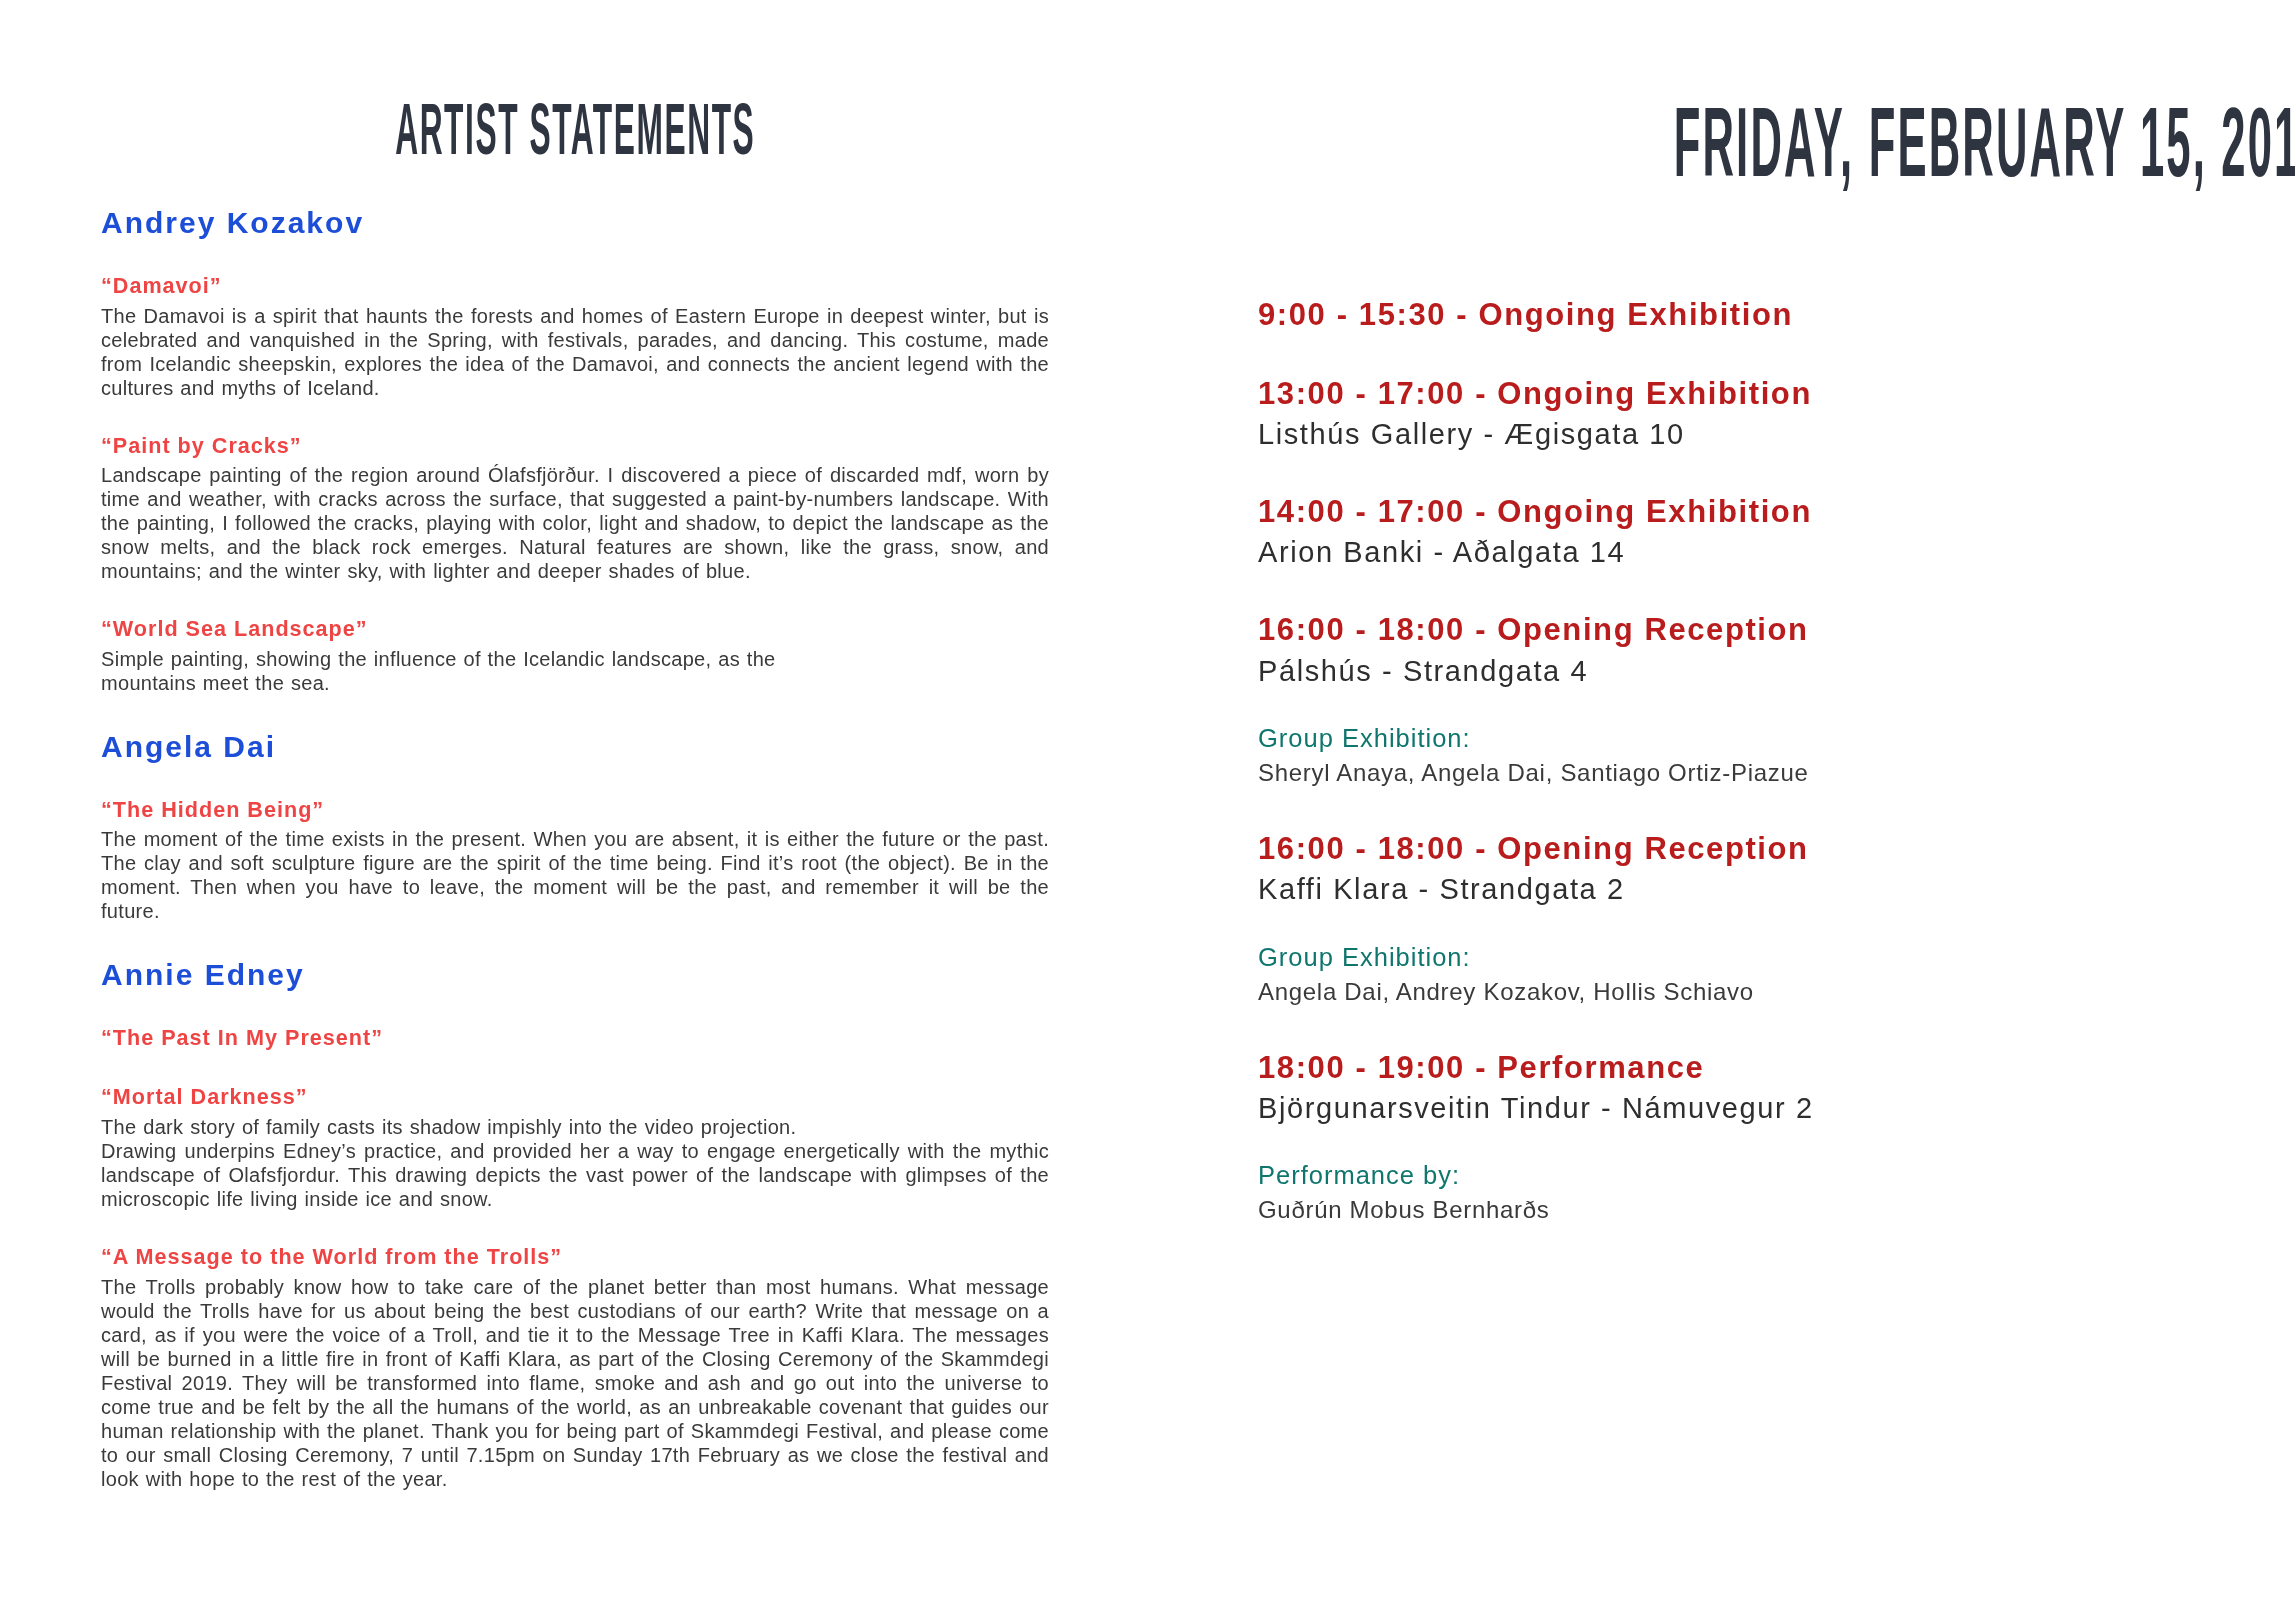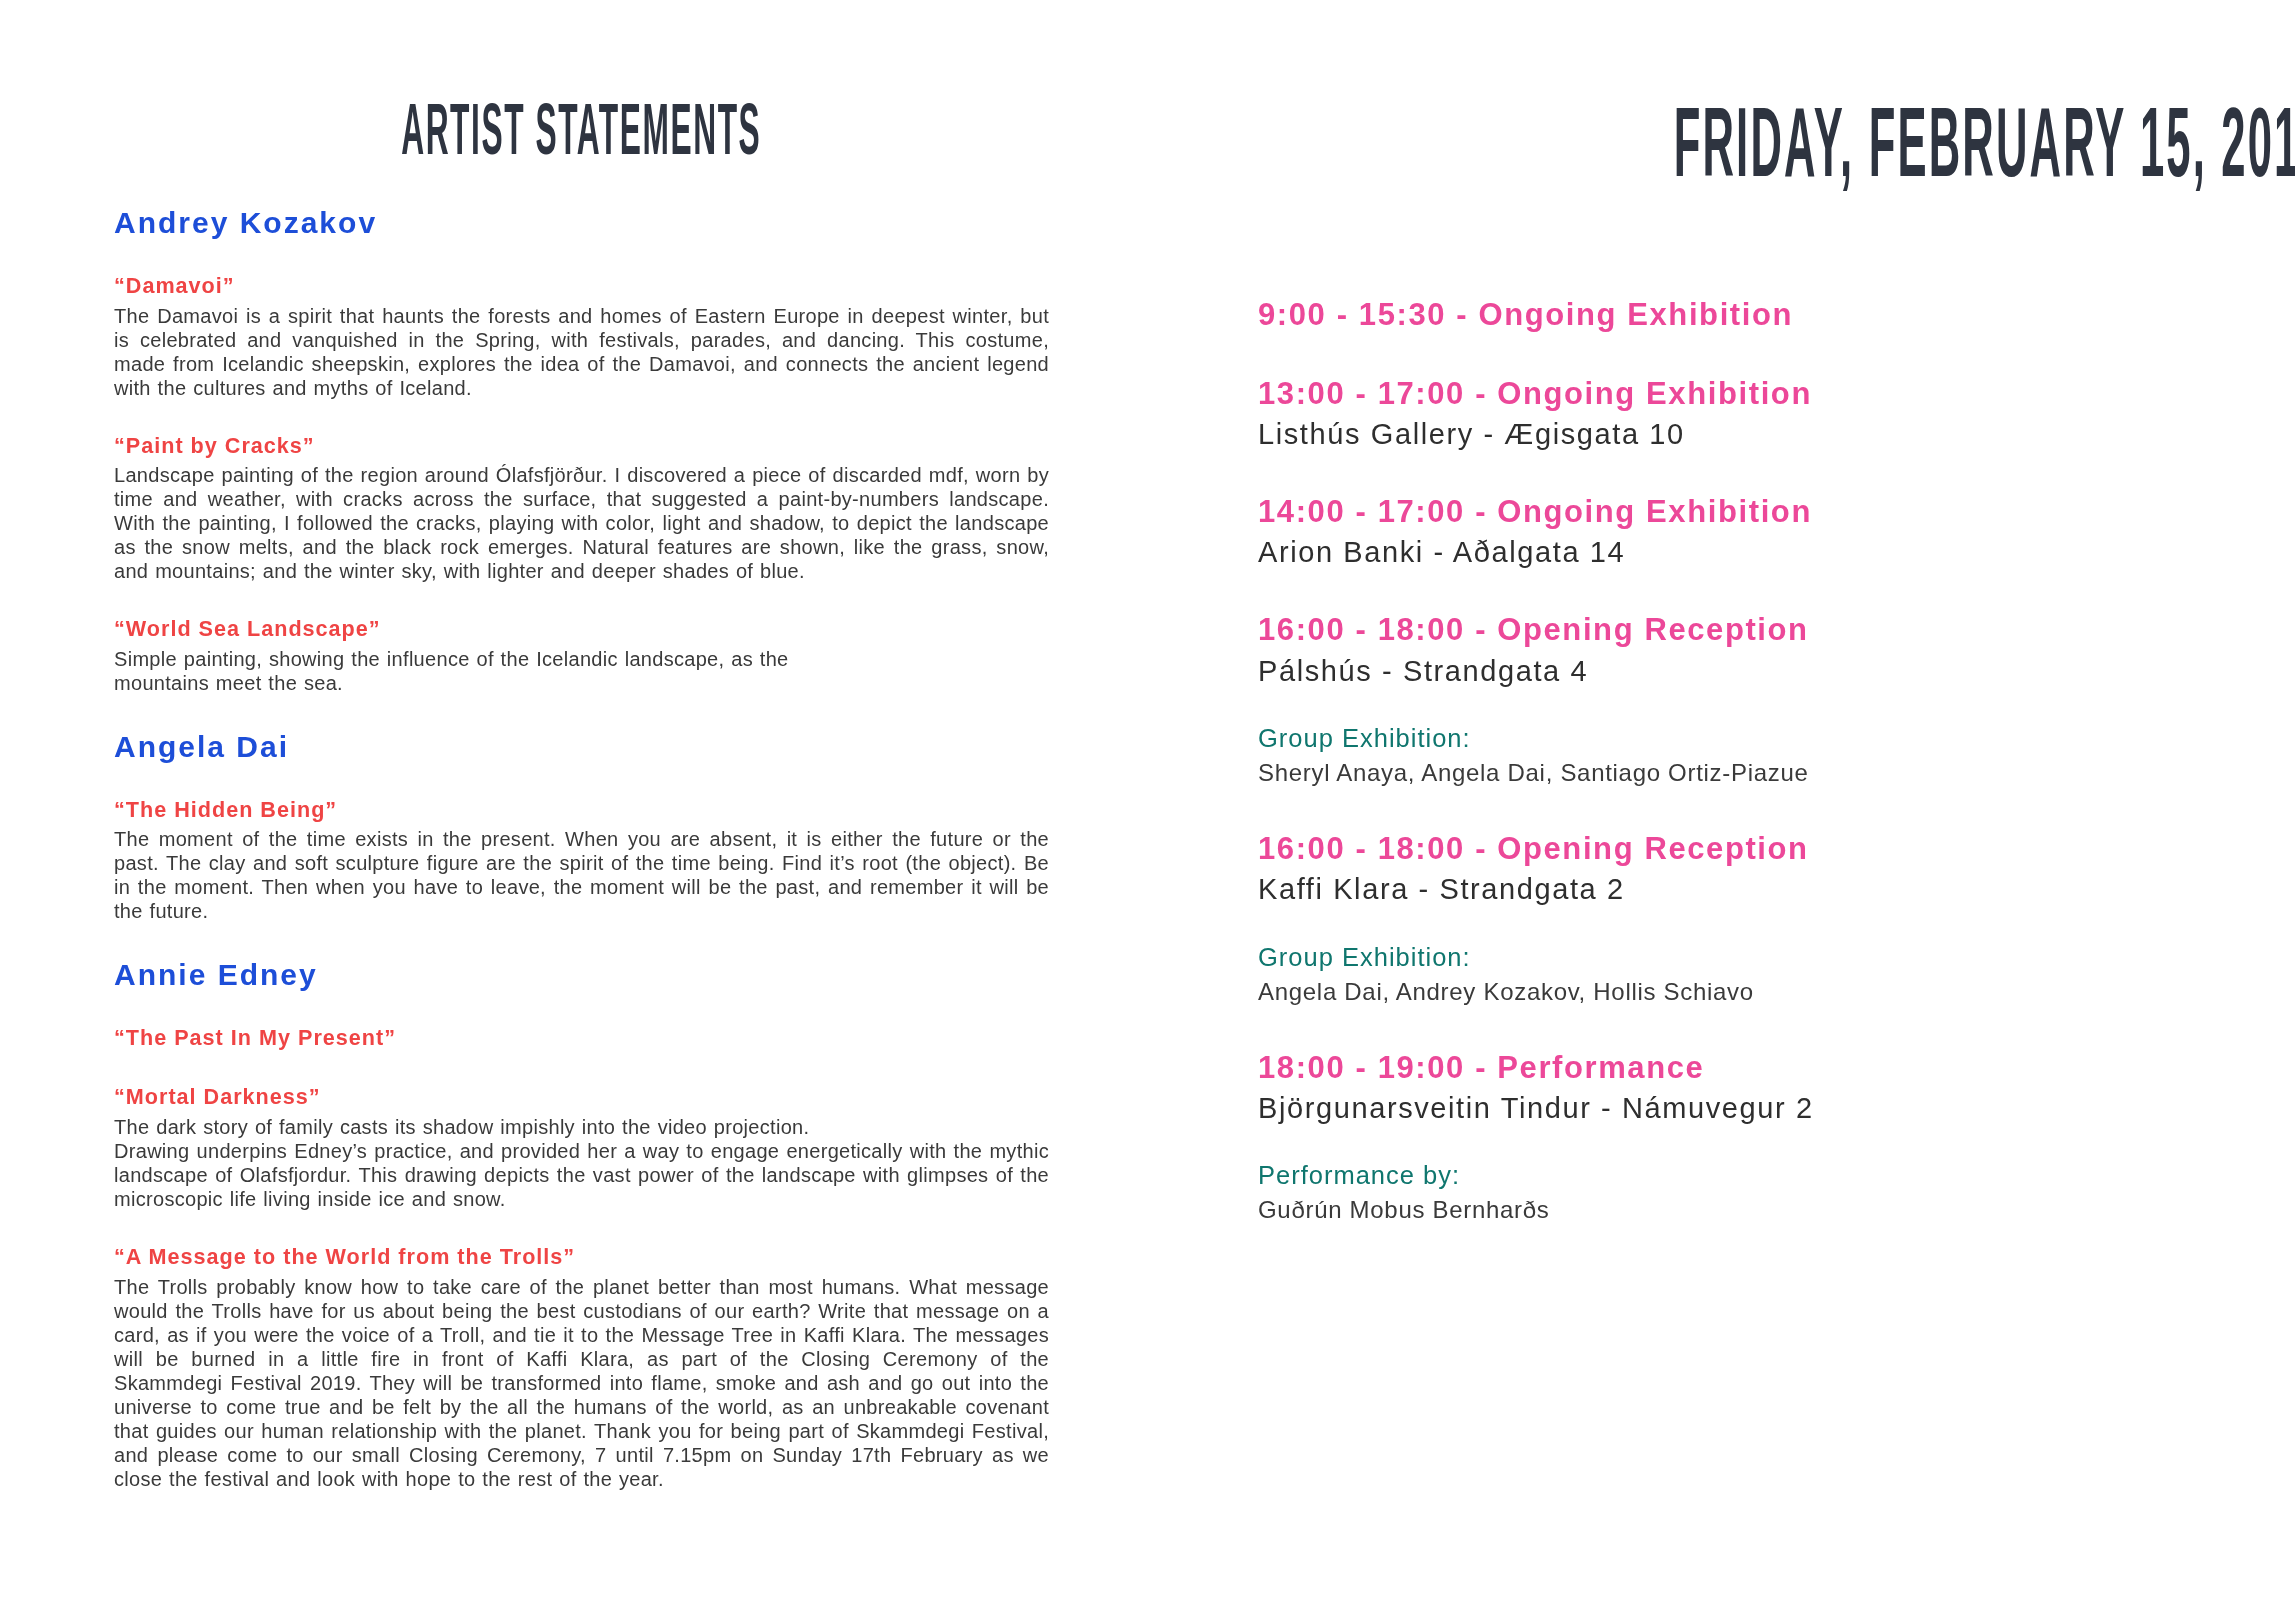--- a/index.html
+++ b/index.html
@@ -16,21 +16,20 @@
     font-family: "Liberation Sans", sans-serif;
     color: #333333;
   }
   .page-half {
     width: 1148px;
     height: 1623px;
     box-sizing: border-box;
   }
   .left-half {
     padding: 0 98px 0 101px;
-    margin-left: 13px;
   }
   .right-half {
     padding: 0 108px 0 111px;
   }
   .display-title-wrap {
     text-align: center;
     white-space: nowrap;
   }
   .condensed {
     display: inline-block;
@@ -90,21 +89,21 @@
   .events {
     margin-top: 96px;
   }
   .event {
     margin-bottom: 42px;
   }
   .event-heading {
     font-size: 31px;
     font-weight: bold;
     letter-spacing: 1.6px;
-    color: #ec4899;
+    color: #b91c1c;
     line-height: 37px;
     margin: 0;
   }
   .event-venue {
     font-size: 29px;
     letter-spacing: 1.6px;
     color: #2e2e2e;
     line-height: 34px;
     margin: 5.2px 0 0 0;
   }

